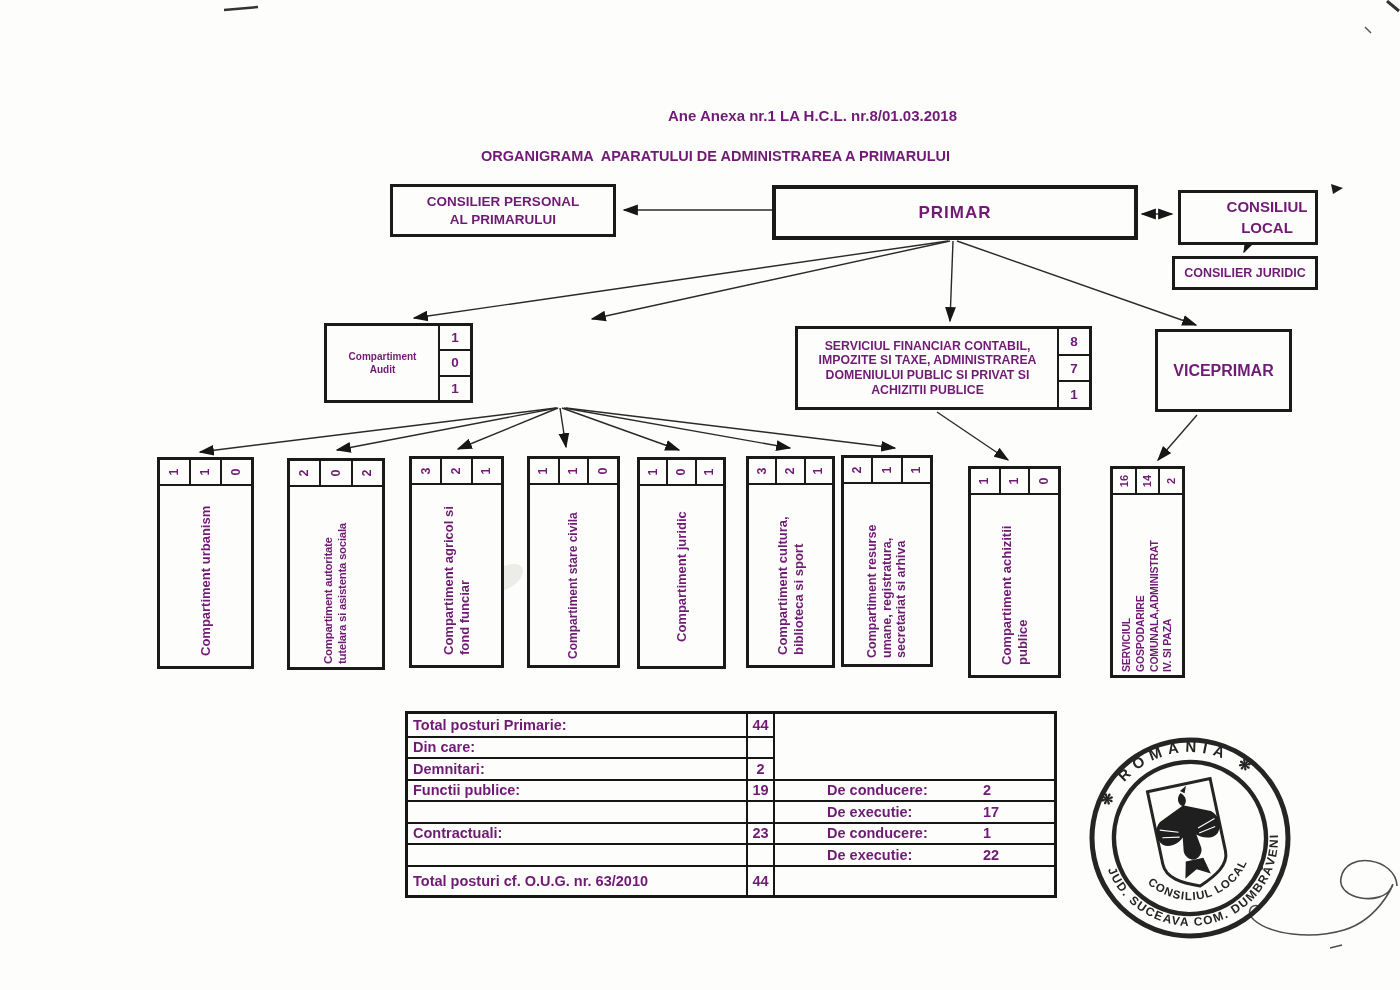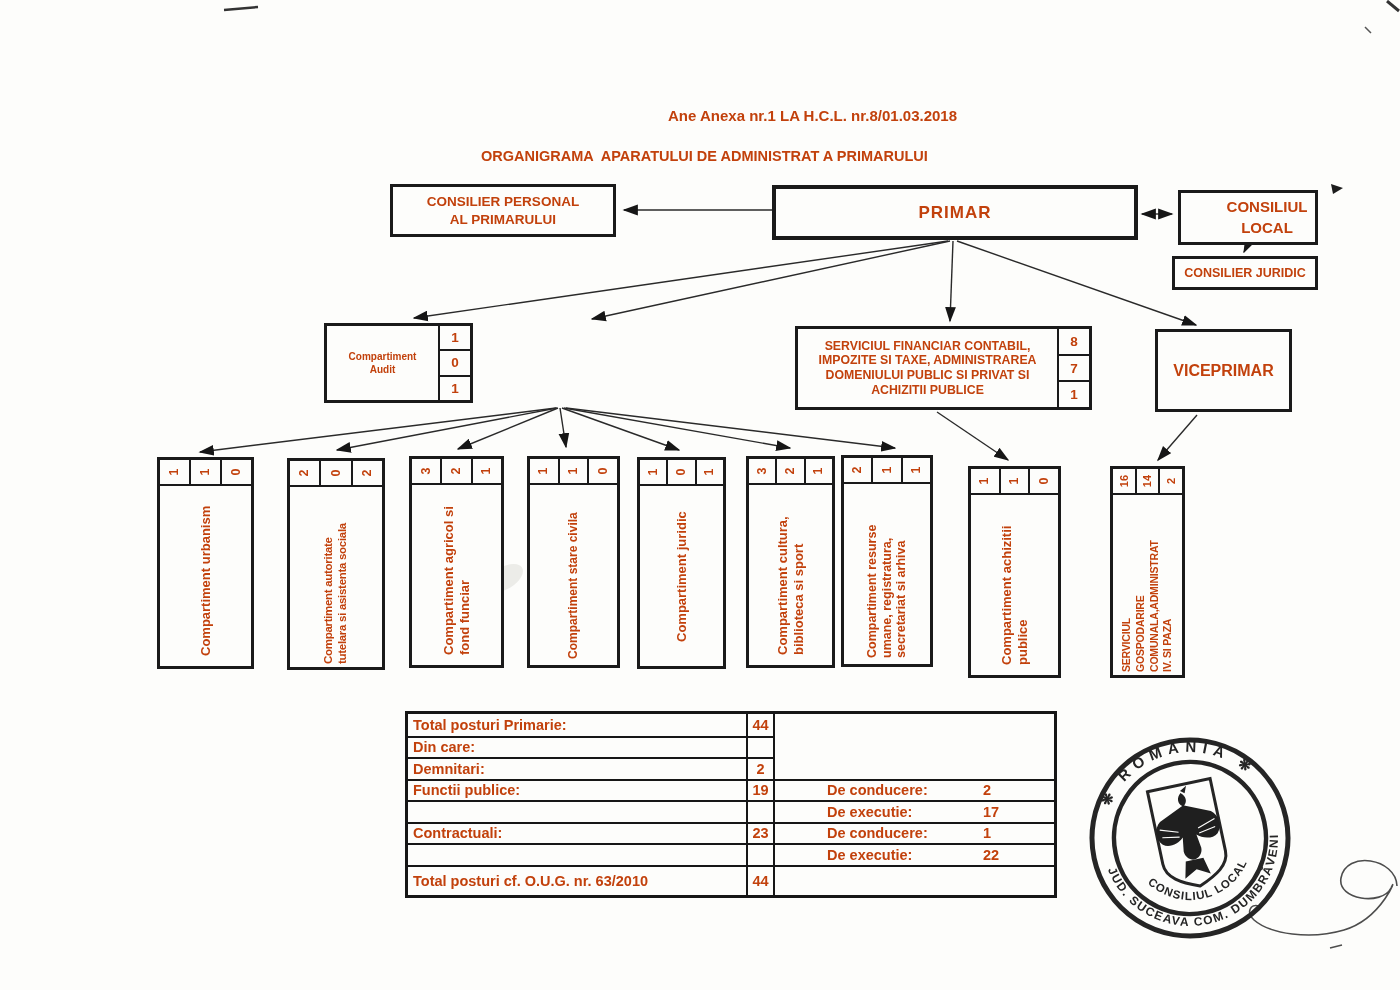--- a/index.html
+++ b/index.html
@@ -1,18 +1,18 @@
 <!DOCTYPE html>
 <html><head>
 <meta charset="utf-8">
 <style>
   html,body{margin:0;padding:0;background:#e8e8e6;}
   *{box-sizing:border-box;}
   #page{position:relative;width:1400px;height:990px;background:#fdfdfb;overflow:hidden;
-        font-family:"Liberation Sans",sans-serif;color:#c2410c;}
+        font-family:"Liberation Sans",sans-serif;color:#701a75;}
   .abs{position:absolute;}
   .title-line{position:absolute;font-weight:bold;white-space:pre;}
   .box{position:absolute;border:3px solid #1a1a1a;display:flex;align-items:center;justify-content:center;
        text-align:center;font-weight:bold;white-space:pre-line;background:#fdfdfb;}
   
   .cbox{position:absolute;border:3px solid #1a1a1a;display:flex;background:#fdfdfb;}
   .cbox .lbl{flex:1;display:flex;align-items:center;justify-content:center;text-align:center;
              font-weight:bold;white-space:pre-line;}
   .countcol{width:32px;border-left:2px solid #1a1a1a;display:flex;flex-direction:column;}
   .countcol .ccell{flex:1;display:flex;align-items:center;justify-content:center;
@@ -80,21 +80,21 @@
       <polygon points="1331,184 1343,188 1333,194" fill="#1c1c1c"></polygon>
       <ellipse cx="505" cy="578" rx="20" ry="11" fill="#8a8a78" opacity="0.14" transform="rotate(-32 505 578)"></ellipse>
     </g>
     <g stroke="#3a3a3a" stroke-width="1.6" fill="none" opacity="0.9">
       <path d="M 1397,886 C 1396,858 1346,850 1341,878 C 1337,900 1382,906 1391,888 C 1398,872 1384,918 1344,930 C 1310,940 1270,934 1254,920 C 1246,913 1250,903 1259,906"></path>
       <path d="M 1330,948 l 12,-3"></path>
     </g>
   </svg>
 
   <div class="title-line" style="left:668px;top:107px;font-size:15px;">Ane Anexa nr.1 LA H.C.L. nr.8/01.03.2018</div>
-  <div class="title-line" style="left:481px;top:148px;font-size:14.5px;">ORGANIGRAMA  APARATULUI DE ADMINISTRAT A PRIMARULUI</div>
+  <div class="title-line" style="left:481px;top:148px;font-size:14.5px;">ORGANIGRAMA  APARATULUI DE ADMINISTRAREA A PRIMARULUI</div>
 
   <div class="box" style="left:772px;top:185px;width:366px;height:55px;font-size:17px;letter-spacing:1px;border-width:4px;">PRIMAR</div>
   <div class="box" style="left:390px;top:184px;width:226px;height:53px;font-size:13.5px;line-height:1.3;">CONSILIER PERSONAL
 AL PRIMARULUI</div>
   <div class="box" style="left:1178px;top:190px;width:140px;height:55px;font-size:15px;line-height:1.35;padding-left:38px;">CONSILIUL
 LOCAL</div>
   <div class="box" style="left:1172px;top:256px;width:146px;height:34px;font-size:12.5px;">CONSILIER JURIDIC</div>
 
   <div class="cbox" style="left:324px;top:323px;width:149px;height:80px;">
     <div class="lbl" style="font-size:10px;line-height:1.3;">Compartiment

